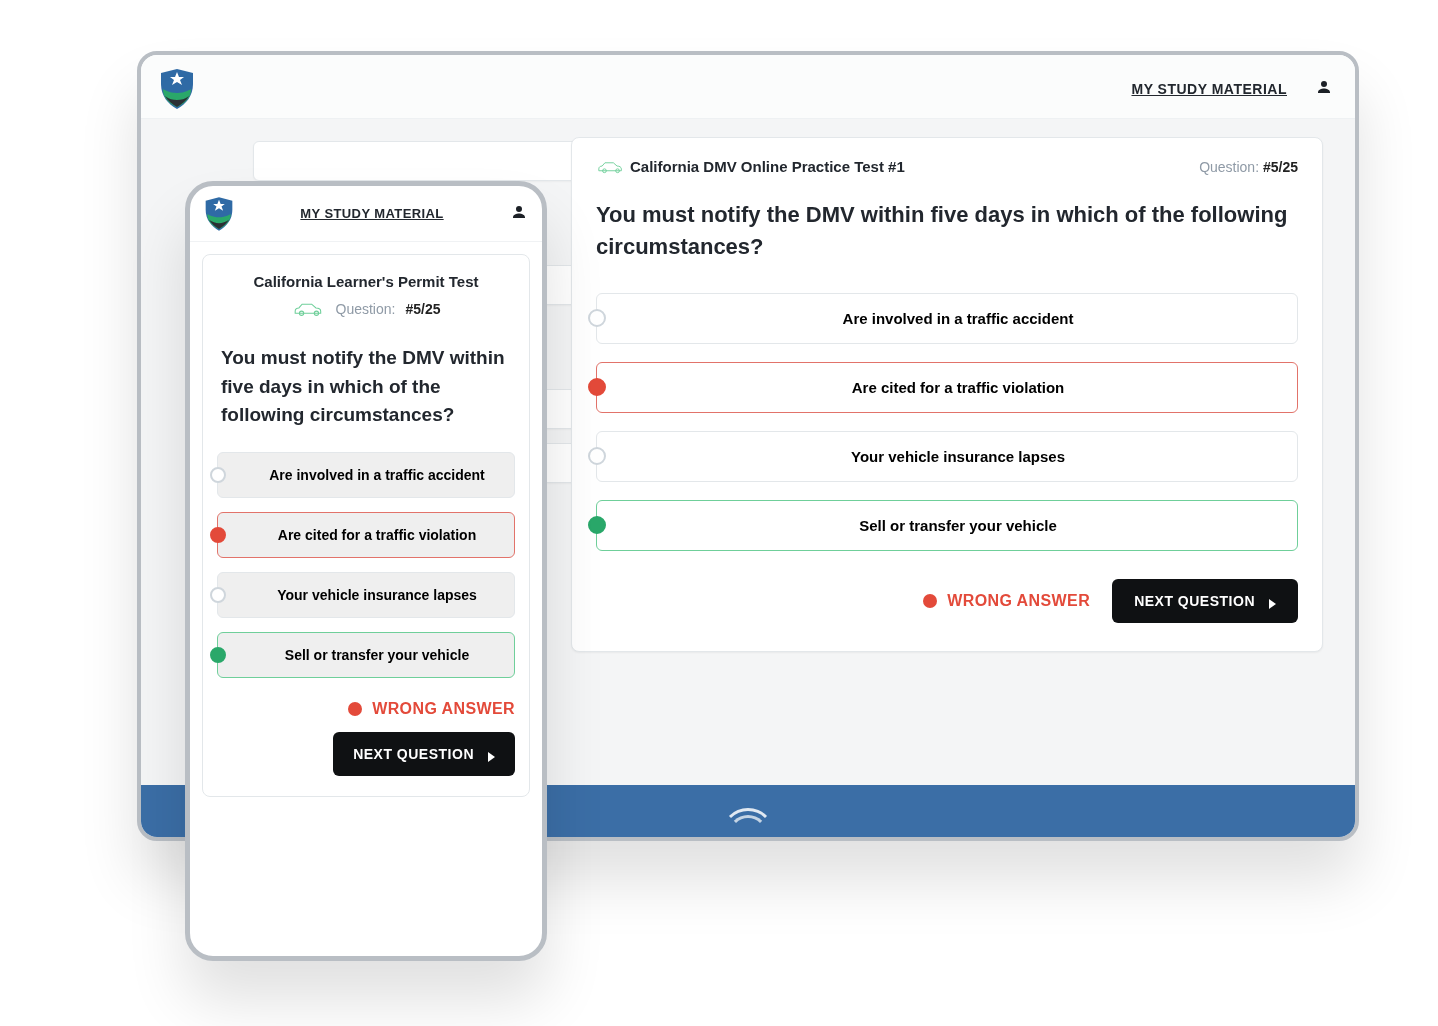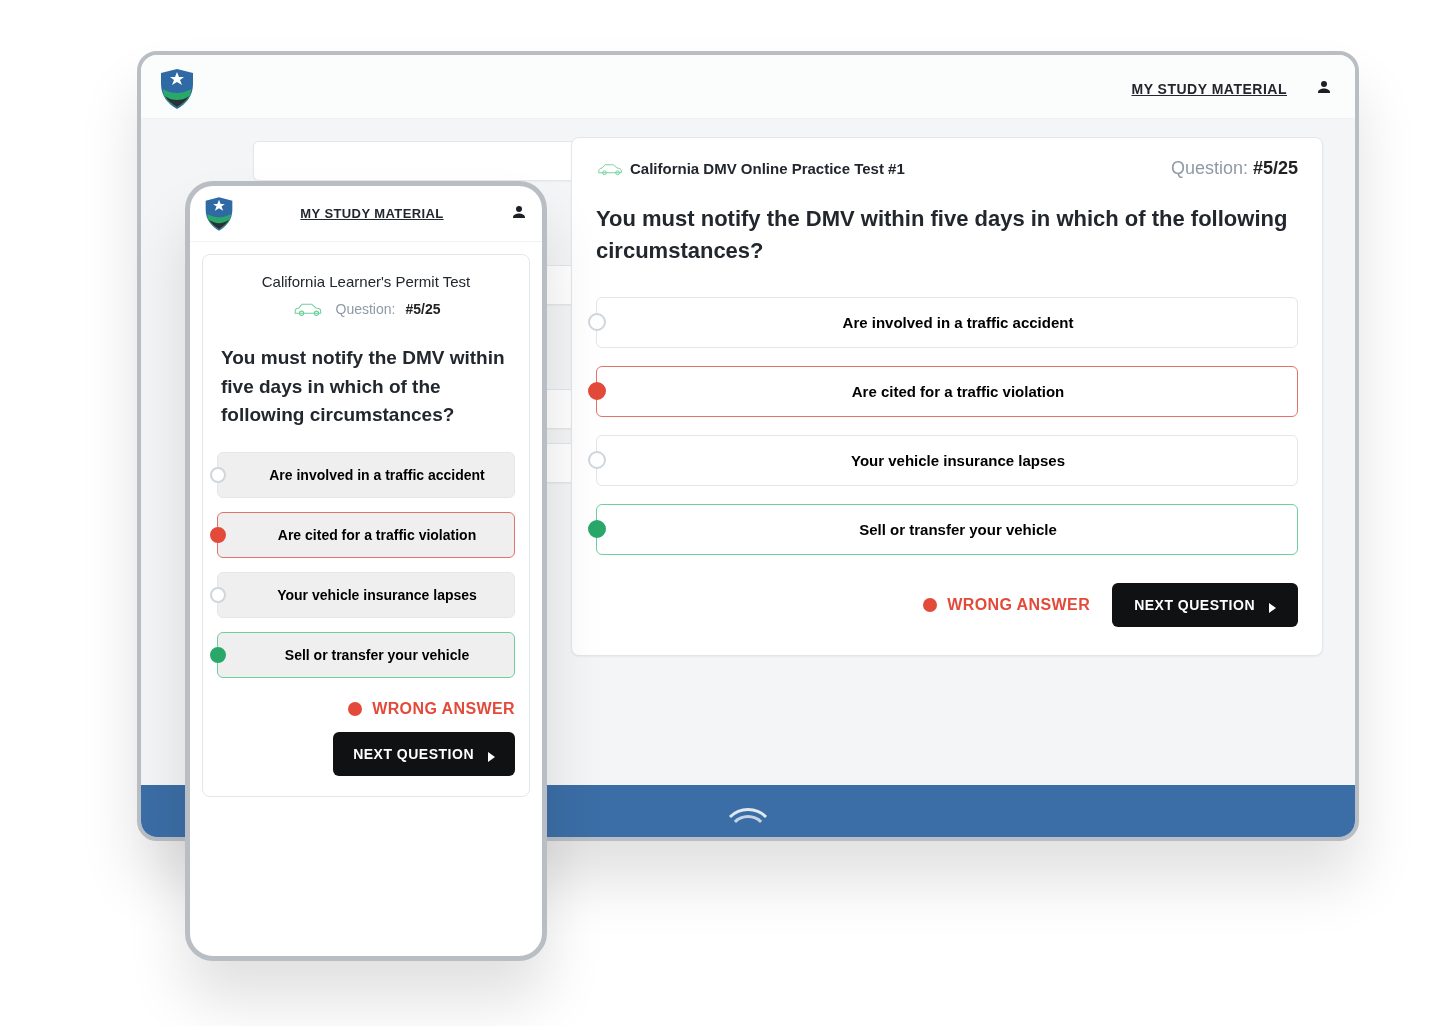--- a/index.html
+++ b/index.html
@@ -96,21 +96,21 @@
     background:#fff; border:1px solid var(--border-light); border-radius:8px;
     padding:18px 24px 28px 24px;
     box-shadow:0 1px 2px rgba(0,0,0,.05);
   }
   .qc-header{
     display:flex; align-items:center; justify-content:space-between; gap:16px;
     padding:2px 0 10px 0;
   }
   .qc-title{display:flex;align-items:flex-end;gap:4px}
   .qc-title .title-text{font-size:15px; font-weight:700;}
-  .qc-progress{color:var(--muted); font-size:18px}
+  .qc-progress{color:var(--muted); font-size:14px}
   .qc-progress .num{color:#222; font-weight:800;}
   .qc-question{font-size:22px; font-weight:800; line-height:1.45; margin:14px 0 30px 0; padding-right:8px}
 
   .answers{display:flex;flex-direction:column;gap:18px;}
   .answer{
     position:relative;
     border:1px solid var(--border-light);
     border-radius:6px;
     padding:16px 18px 16px 40px;
     font-size:15px; font-weight:600;
@@ -169,21 +169,21 @@
   .phone-top{
     height:56px; display:flex; align-items:center; justify-content:space-between;
     padding:8px 14px; border-bottom:1px solid #f0f2f4;
   }
   .phone-nav{font-size:13px;font-weight:800;letter-spacing:.4px;color:#22272e}
   .phone-body{padding:12px 12px 16px 12px;}
   .phone-card{
     border:1px solid var(--border-light); border-radius:8px; padding:14px 14px 20px 14px;
   }
   .phone-card .pc-title{
-    text-align:center; font-weight:400; font-size:15px; margin-top:4px;
+    text-align:center; font-weight:700; font-size:15px; margin-top:4px;
   }
   .pc-progress{display:flex;align-items:center;justify-content:center;gap:10px;color:var(--muted);margin-top:10px;font-size:14px}
   .pc-progress .num{font-weight:800; color:#222}
   .pc-question{font-weight:800;font-size:19px;line-height:1.5;margin:26px 4px 22px 4px}
 
   .pc-answers{display:flex;flex-direction:column;gap:14px}
   .pc-answer{
     position:relative; border:1px solid var(--border-light); border-radius:6px; padding:14px 14px 14px 36px;
     font-size:14px; font-weight:700;
   }

